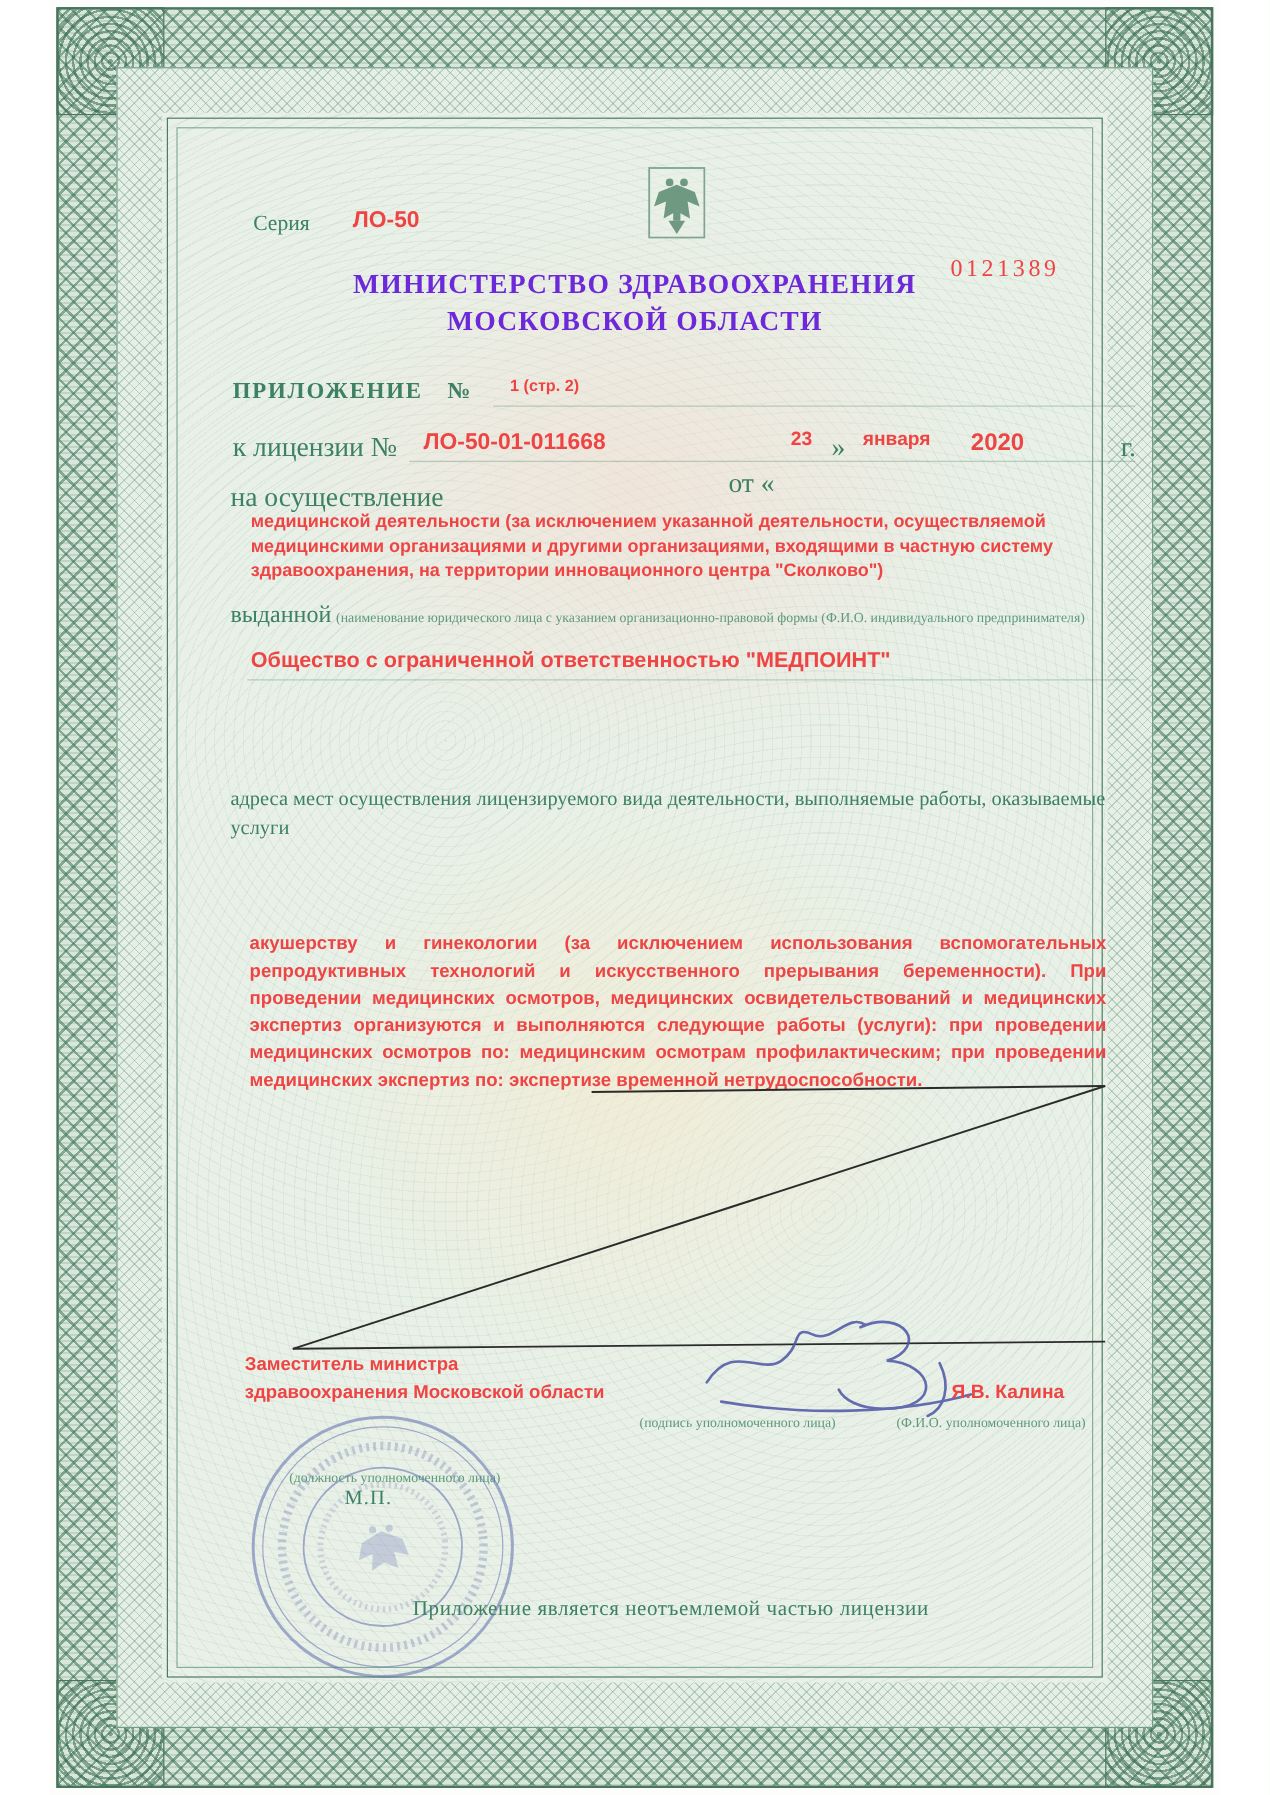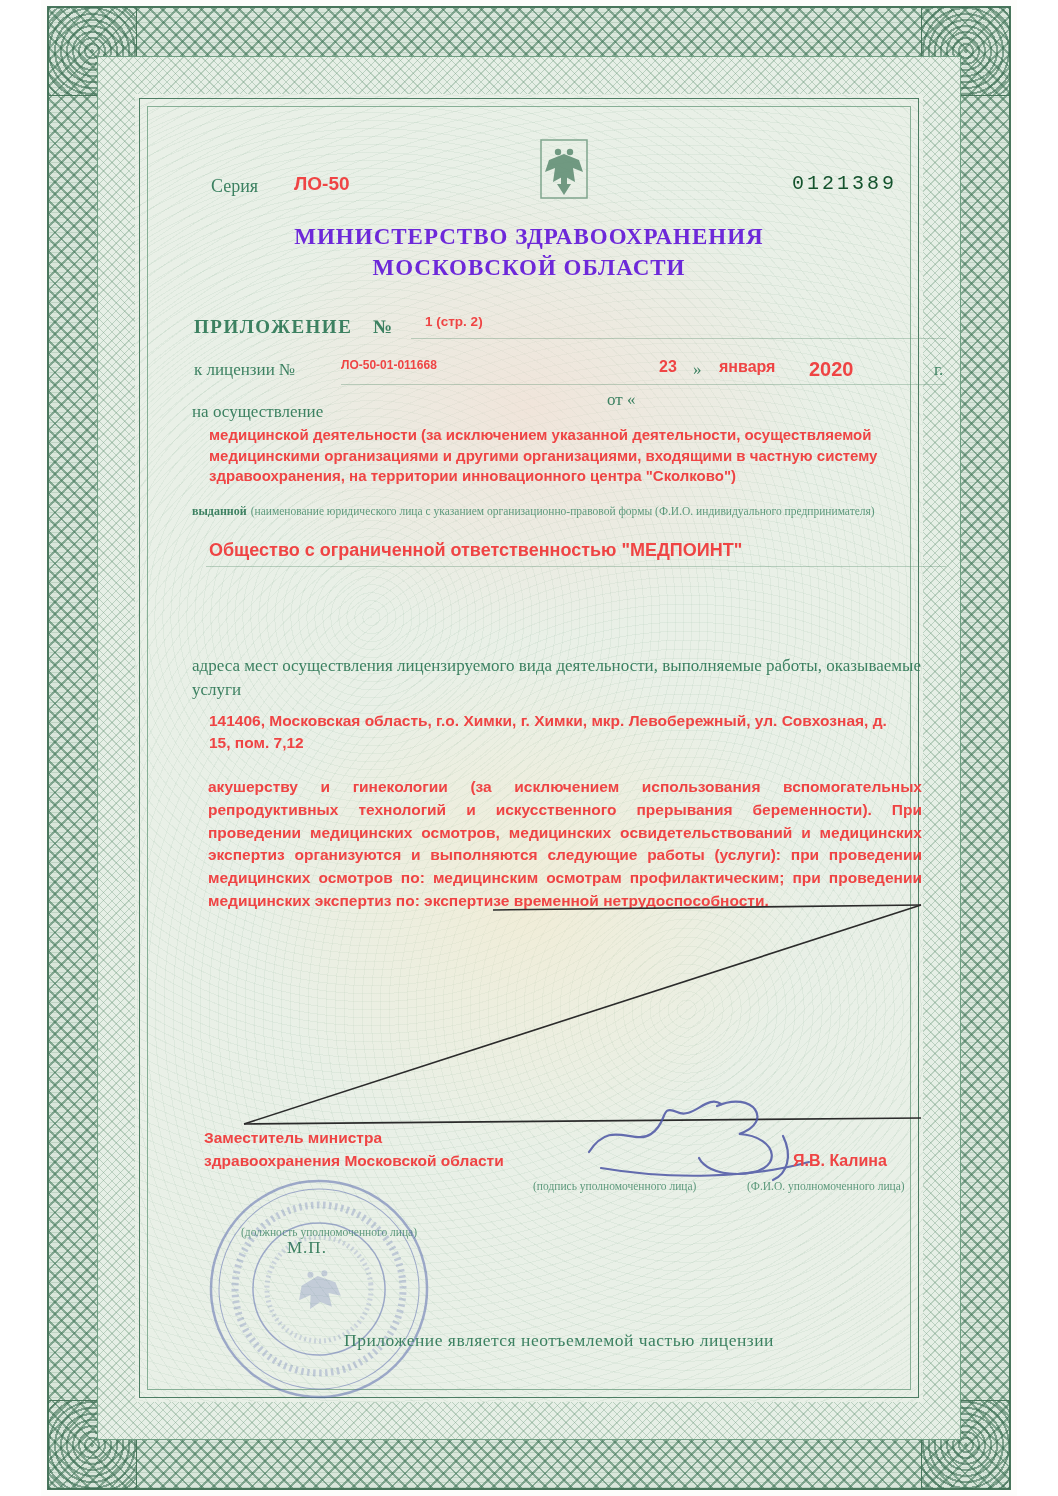--- a/index.html
+++ b/index.html
@@ -49,26 +49,27 @@
   
   .abs{position:absolute;}
   .t-green{color:#3c8161; font-family:"Liberation Serif", serif;}
   .t-green-soft{color:#559172; font-family:"Liberation Serif", serif;}
   .t-ink{color:#ef4444; font-family:"Liberation Sans", sans-serif; font-weight:bold;}
   .title{
     left:0; right:0; text-align:center; font-weight:bold; font-size:23px;
     letter-spacing:1px; color:#6d28d9; font-family:"Liberation Serif", serif;
   }
   .label-lg{font-size:19px; font-weight:bold; letter-spacing:1.5px;}
-  .label-md{font-size:17px;}
+  .label-md{font-size:23px;}
   .note-sm{font-size:11.5px; color:#5d997c;text-align:right;}
   .field-line{position:absolute; height:0; border-bottom:1px solid rgba(90,140,110,.35);}
   .serial{
-    font-family:Liberation Mono, monospace; font-size:20px; letter-spacing:3px;
-    color:#14532d;
+    font-family:Liberation Serif, serif; font-size:20px; letter-spacing:3px;
+    color:#ef4444;
+    margin-top:41px;
   }
   .para{line-height:1.47; text-align:justify;}
   svg.overlay{position:absolute; left:0; top:0; pointer-events:none;}
   .seal{
     position:absolute; left:165px; top:1176px; width:226px; height:226px;
     opacity:.55; transform:rotate(-6deg);
   }
   .emblem{position:absolute; left:499px; top:139px; width:48px; height:60px;}
 </style>
 </head>
@@ -106,41 +107,40 @@
 
   <div class="abs title" style="top:224px;">МИНИСТЕРСТВО ЗДРАВООХРАНЕНИЯ</div>
   <div class="abs title" style="top:255px;">МОСКОВСКОЙ ОБЛАСТИ</div>
 
   <span class="abs t-green label-lg" style="left:153px;top:316px;">ПРИЛОЖЕНИЕ</span>
   <span class="abs t-green label-lg" style="left:332px;top:316px;">№</span>
   <span class="abs t-ink" style="left:384px;top:314px;font-size:13.5px;">1 (стр. 2)</span>
   <div class="field-line" style="left:370px;top:338px;width:535px;"></div>
 
   <span class="abs t-green label-md" style="left:153px;top:360px;">к лицензии №</span>
-  <span class="abs t-ink" style="left:300px;top:358px;font-size:12px;">ЛО-50-01-011668</span>
+  <span class="abs t-ink" style="left:312px;top:358px;font-size:19px;">ЛО-50-01-011668</span>
   <span class="abs t-green label-md" style="left:566px;top:360px;margin-top:30px;">от «</span>
   <span class="abs t-ink" style="left:618px;top:358px;font-size:16px;">23</span>
   <span class="abs t-green label-md" style="left:652px;top:360px;">»</span>
   <span class="abs t-ink" style="left:678px;top:358px;font-size:16px;">января</span>
   <span class="abs t-ink" style="left:768px;top:358px;font-size:20px;">2020</span>
   <span class="abs t-green label-md" style="left:893px;top:360px;">г.</span>
   <div class="field-line" style="left:300px;top:384px;width:605px;"></div>
 
   <span class="abs t-green label-md" style="left:151px;top:402px;">на осуществление</span>
   <div class="abs t-ink para" style="left:168px;top:425px;width:712px;font-size:15px;line-height:1.38;text-align:left;">медицинской деятельности (за исключением указанной деятельности, осуществляемой медицинскими организациями и другими организациями, входящими в частную систему здравоохранения, на территории инновационного центра "Сколково")</div>
 
   <div class="abs" style="left:151px;top:499px;width:748px;line-height:1.35;">
-    <span class="t-green" style="font-size:12px;font-weight:bold;">выданной</span>
+    <span class="t-green" style="font-size:20px;">выданной</span>
     <span class="t-green-soft note-sm">(наименование юридического лица с указанием организационно-правовой формы (Ф.И.О. индивидуального предпринимателя)</span>
   </div>
   <div class="abs t-ink" style="left:168px;top:540px;font-size:18px;">Общество с ограниченной ответственностью "МЕДПОИНТ"</div>
   <div class="field-line" style="left:165px;top:566px;width:740px;"></div>
 
   <div class="abs t-green" style="left:151px;top:654px;width:772px;font-size:17px;line-height:1.4;">адреса мест осуществления лицензируемого вида деятельности, выполняемые работы, оказываемые услуги</div>
-  <div class="abs t-ink" style="left:168px;top:710px;width:690px;font-size:15.5px;line-height:1.45;">141406, Московская область, г.о. Химки, г. Химки, мкр. Левобережный, ул. Совхозная, д. 15, пом. 7,12</div>
 
   <div class="abs t-ink para" style="left:167px;top:776px;width:714px;font-size:15.5px;">акушерству и гинекологии (за исключением использования вспомогательных репродуктивных технологий и искусственного прерывания беременности). При проведении медицинских осмотров, медицинских освидетельствований и медицинских экспертиз организуются и выполняются следующие работы (услуги): при проведении медицинских осмотров по: медицинским осмотрам профилактическим; при проведении медицинских экспертиз по: экспертизе временной нетрудоспособности.</div>
 
   <svg class="overlay" width="1058" height="1496" viewBox="0 0 1058 1496">
     <g stroke="#2b2b2b" stroke-width="1.6">
       <line x1="452" y1="910" x2="880" y2="905"></line>
       <line x1="880" y1="905" x2="203" y2="1124"></line>
       <line x1="203" y1="1124" x2="880" y2="1118"></line>
     </g>
     <g stroke="#4c55a5" stroke-width="2.2" fill="none" opacity="0.85" stroke-linecap="round">

